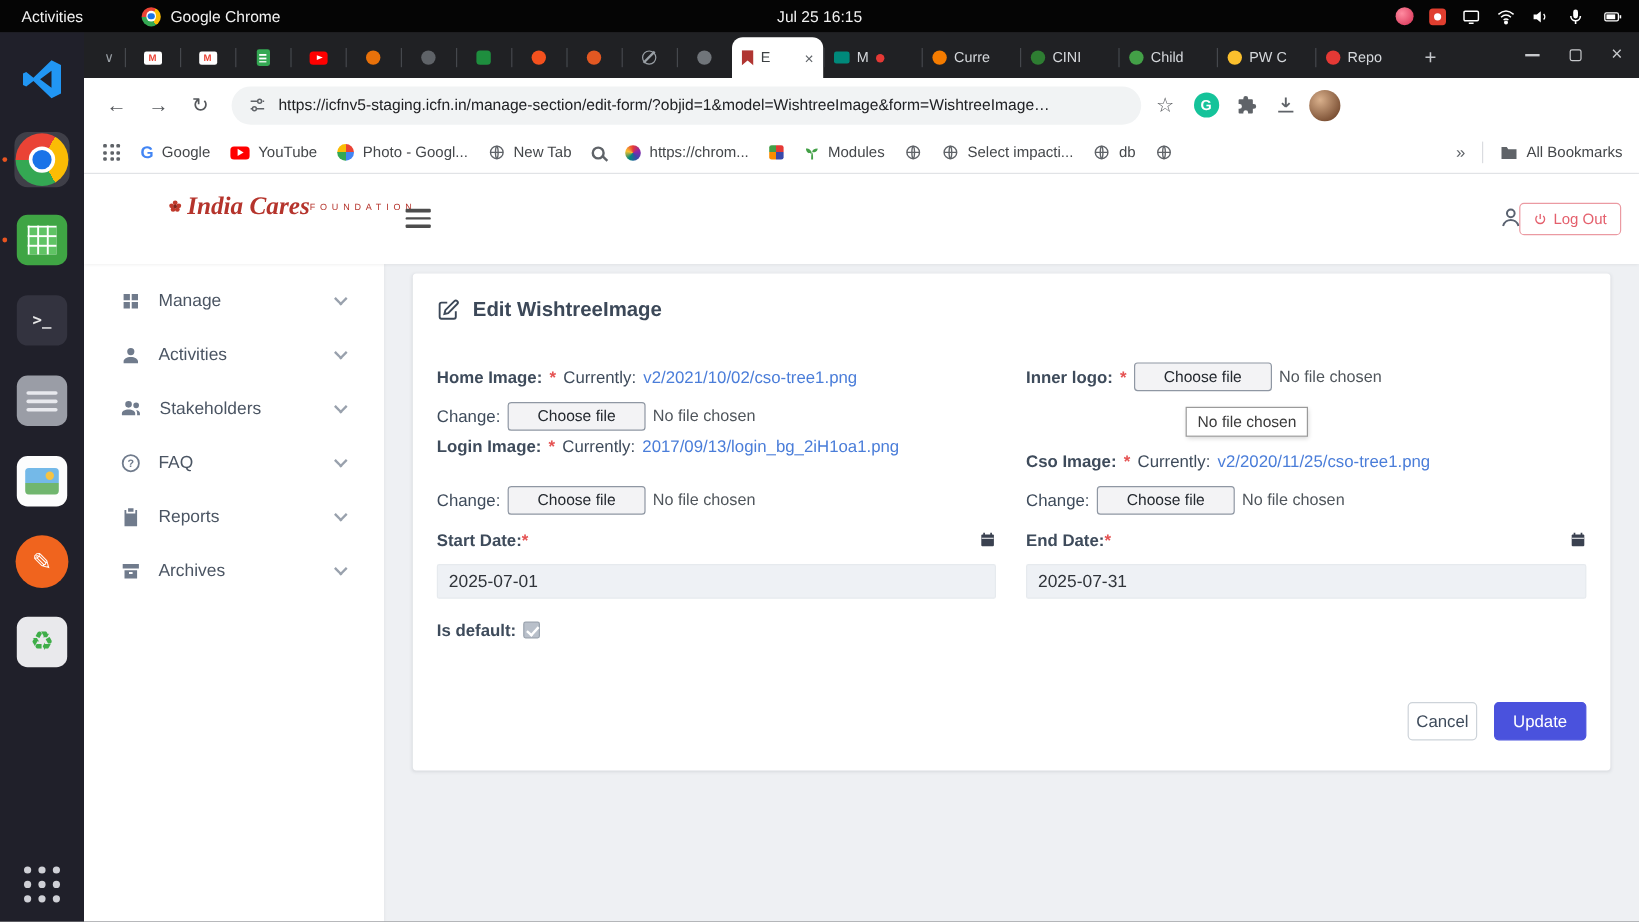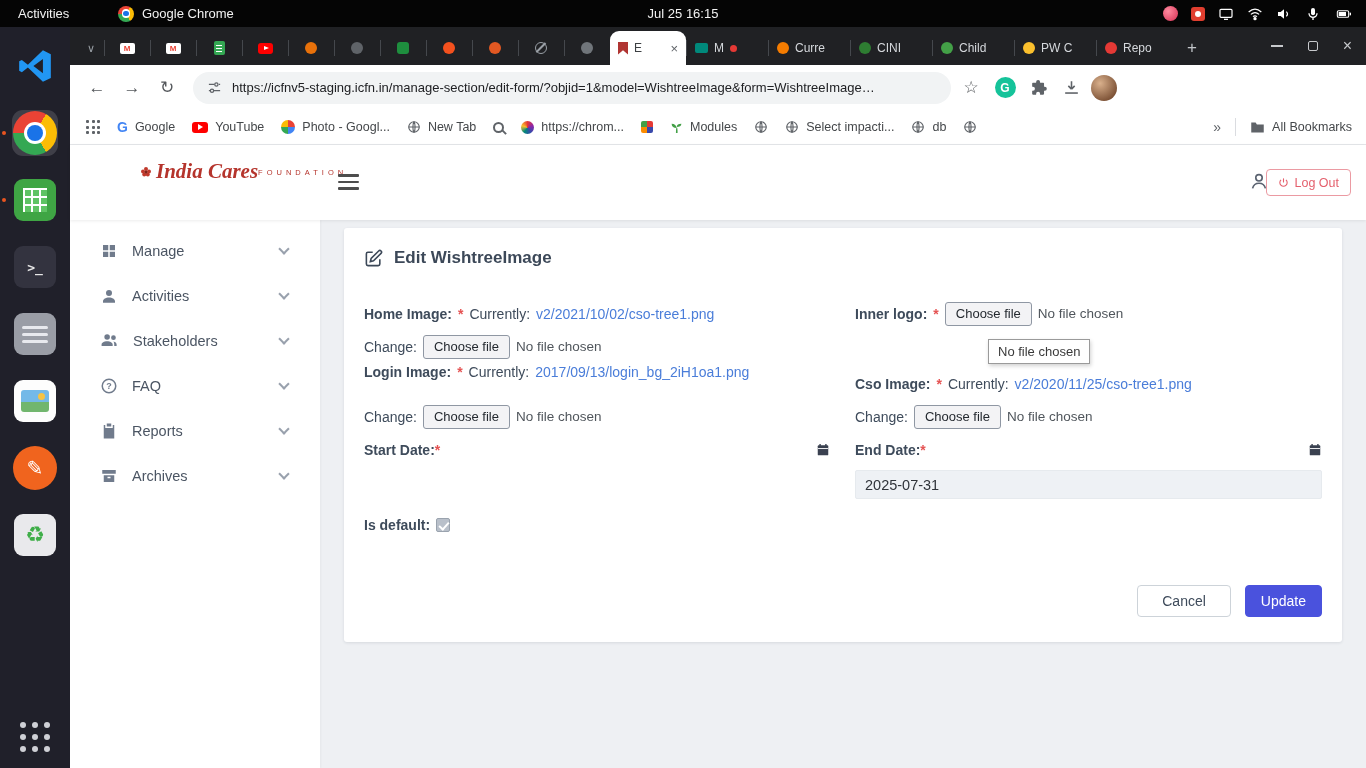--- a/index.html
+++ b/index.html
@@ -122,35 +122,35 @@
   .content{position:absolute;left:250px;top:75px;width:1046px;height:548px;background:#eef0f3}
   .card{position:absolute;left:24px;top:8px;width:998px;height:414px;background:#fff;border-radius:3px;box-shadow:0 1px 3px rgba(50,58,70,.12)}
   .card-title{position:absolute;left:20px;top:20px;display:flex;align-items:center;gap:11px;color:#3c4858;font-size:17px;font-weight:bold}
 
   .frow{position:absolute;display:flex;align-items:center;gap:6px;font-size:14px}
   .flabel{font-weight:bold;color:#3e4b5b}
   .req{color:#e55353;font-weight:bold}
   .ftext{color:#3e4b5b}
   .flink{color:#4a7dd9}
   .fmuted{color:#50565c;font-size:13.5px}
-  .file-btn{background:#f3f3f5;border:1px solid #8f97a3;border-radius:3px;font-size:13px;color:#24292f;padding:3px 10px;line-height:1.2}
+  .file-btn{background:#f3f3f5;border:1px solid #8f97a3;border-radius:3px;font-size:13px;color:#24292f;padding:3px 24px;line-height:1.2}
   .pos-r1l{left:20px;top:78px}.pos-r1r{left:511px;top:74px}
   .pos-r2l{left:20px;top:107px}
   .pos-r3l{left:20px;top:136px}.pos-r3r{left:511px;top:148px}
   .pos-r4l{left:20px;top:177px}.pos-r4r{left:511px;top:177px}
   .pos-r5l{left:20px;top:214px;width:466px;justify-content:space-between}
   .pos-r5r{left:511px;top:214px;width:467px;justify-content:space-between}
   .pos-r7l{left:20px;top:289px}
   .tooltip{position:absolute;left:644px;top:111px;background:#fff;border:1px solid #9a9a9a;box-shadow:1px 2px 4px rgba(0,0,0,.18);padding:4px 9px;font-size:13px;color:#3a3a3a;z-index:4}
   .date-input{position:absolute;height:29px;background:#eef1f5;border:1px solid #e6eaee;border-radius:2px;font-size:14.5px;color:#30343a;padding:0 9px;font-family:"Liberation Sans",sans-serif}
   .pos-r6l{left:20px;top:242px;width:466px}.pos-r6r{left:511px;top:242px;width:467px}
   .checkbox{width:14px;height:14px;background:#b9c0ca;border:1px solid #9aa3ae;border-radius:2px;position:relative}
   .checkbox::after{content:"";position:absolute;left:4px;top:1px;width:4px;height:8px;border-right:2px solid #fff;border-bottom:2px solid #fff;transform:rotate(42deg)}
   .btnrow{position:absolute;right:20px;top:357px;display:flex;gap:14px}
-  .btn-cancel{background:#fff;border:1px solid #cdd3d9;border-radius:4px;color:#3e4b5b;font-size:14px;padding:7px 24px}
+  .btn-cancel{background:#fff;border:1px solid #cdd3d9;border-radius:4px;color:#3e4b5b;font-size:14px;padding:7px 6px}
   .btn-update{background:#4a52dd;border:1px solid #4a52dd;border-radius:4px;color:#fff;font-size:14px;padding:7px 15px}
 </style>
 </head>
 <body>
 
 <div id="root">
 
   <div class="topbar">
     <span class="tb-activities">Activities</span>
     <span class="tb-app">
@@ -586,20 +586,21 @@
           </div>
           <div class="frow pos-r5l">
             <span><span class="flabel">Start Date:</span><span class="req">*</span></span>
             <svg width="14" height="14" viewBox="0 0 24 24">
                 <path d="M7 1.5v4M17 1.5v4" stroke="#3a4150" stroke-width="2.4" fill="none"></path>
                 <rect x="3" y="4" width="18" height="17" rx="1.5" fill="#3a4150"></rect>
                 <path d="M3.5 9.5h17" stroke="#fff" stroke-width="1.6"></path>
               </svg>
           </div>
 
+          <input class="date-input pos-r6l" readonly="" value="2025-07-01" style="">
           <input class="date-input pos-r6r" readonly="" value="2025-07-31" style="">
 
           <div class="frow pos-r7l">
             <span class="flabel">Is default:</span>
             <span class="checkbox"></span>
           </div>
 
           <div class="btnrow">
             <button class="btn-cancel">Cancel</button>
             <button class="btn-update">Update</button>

